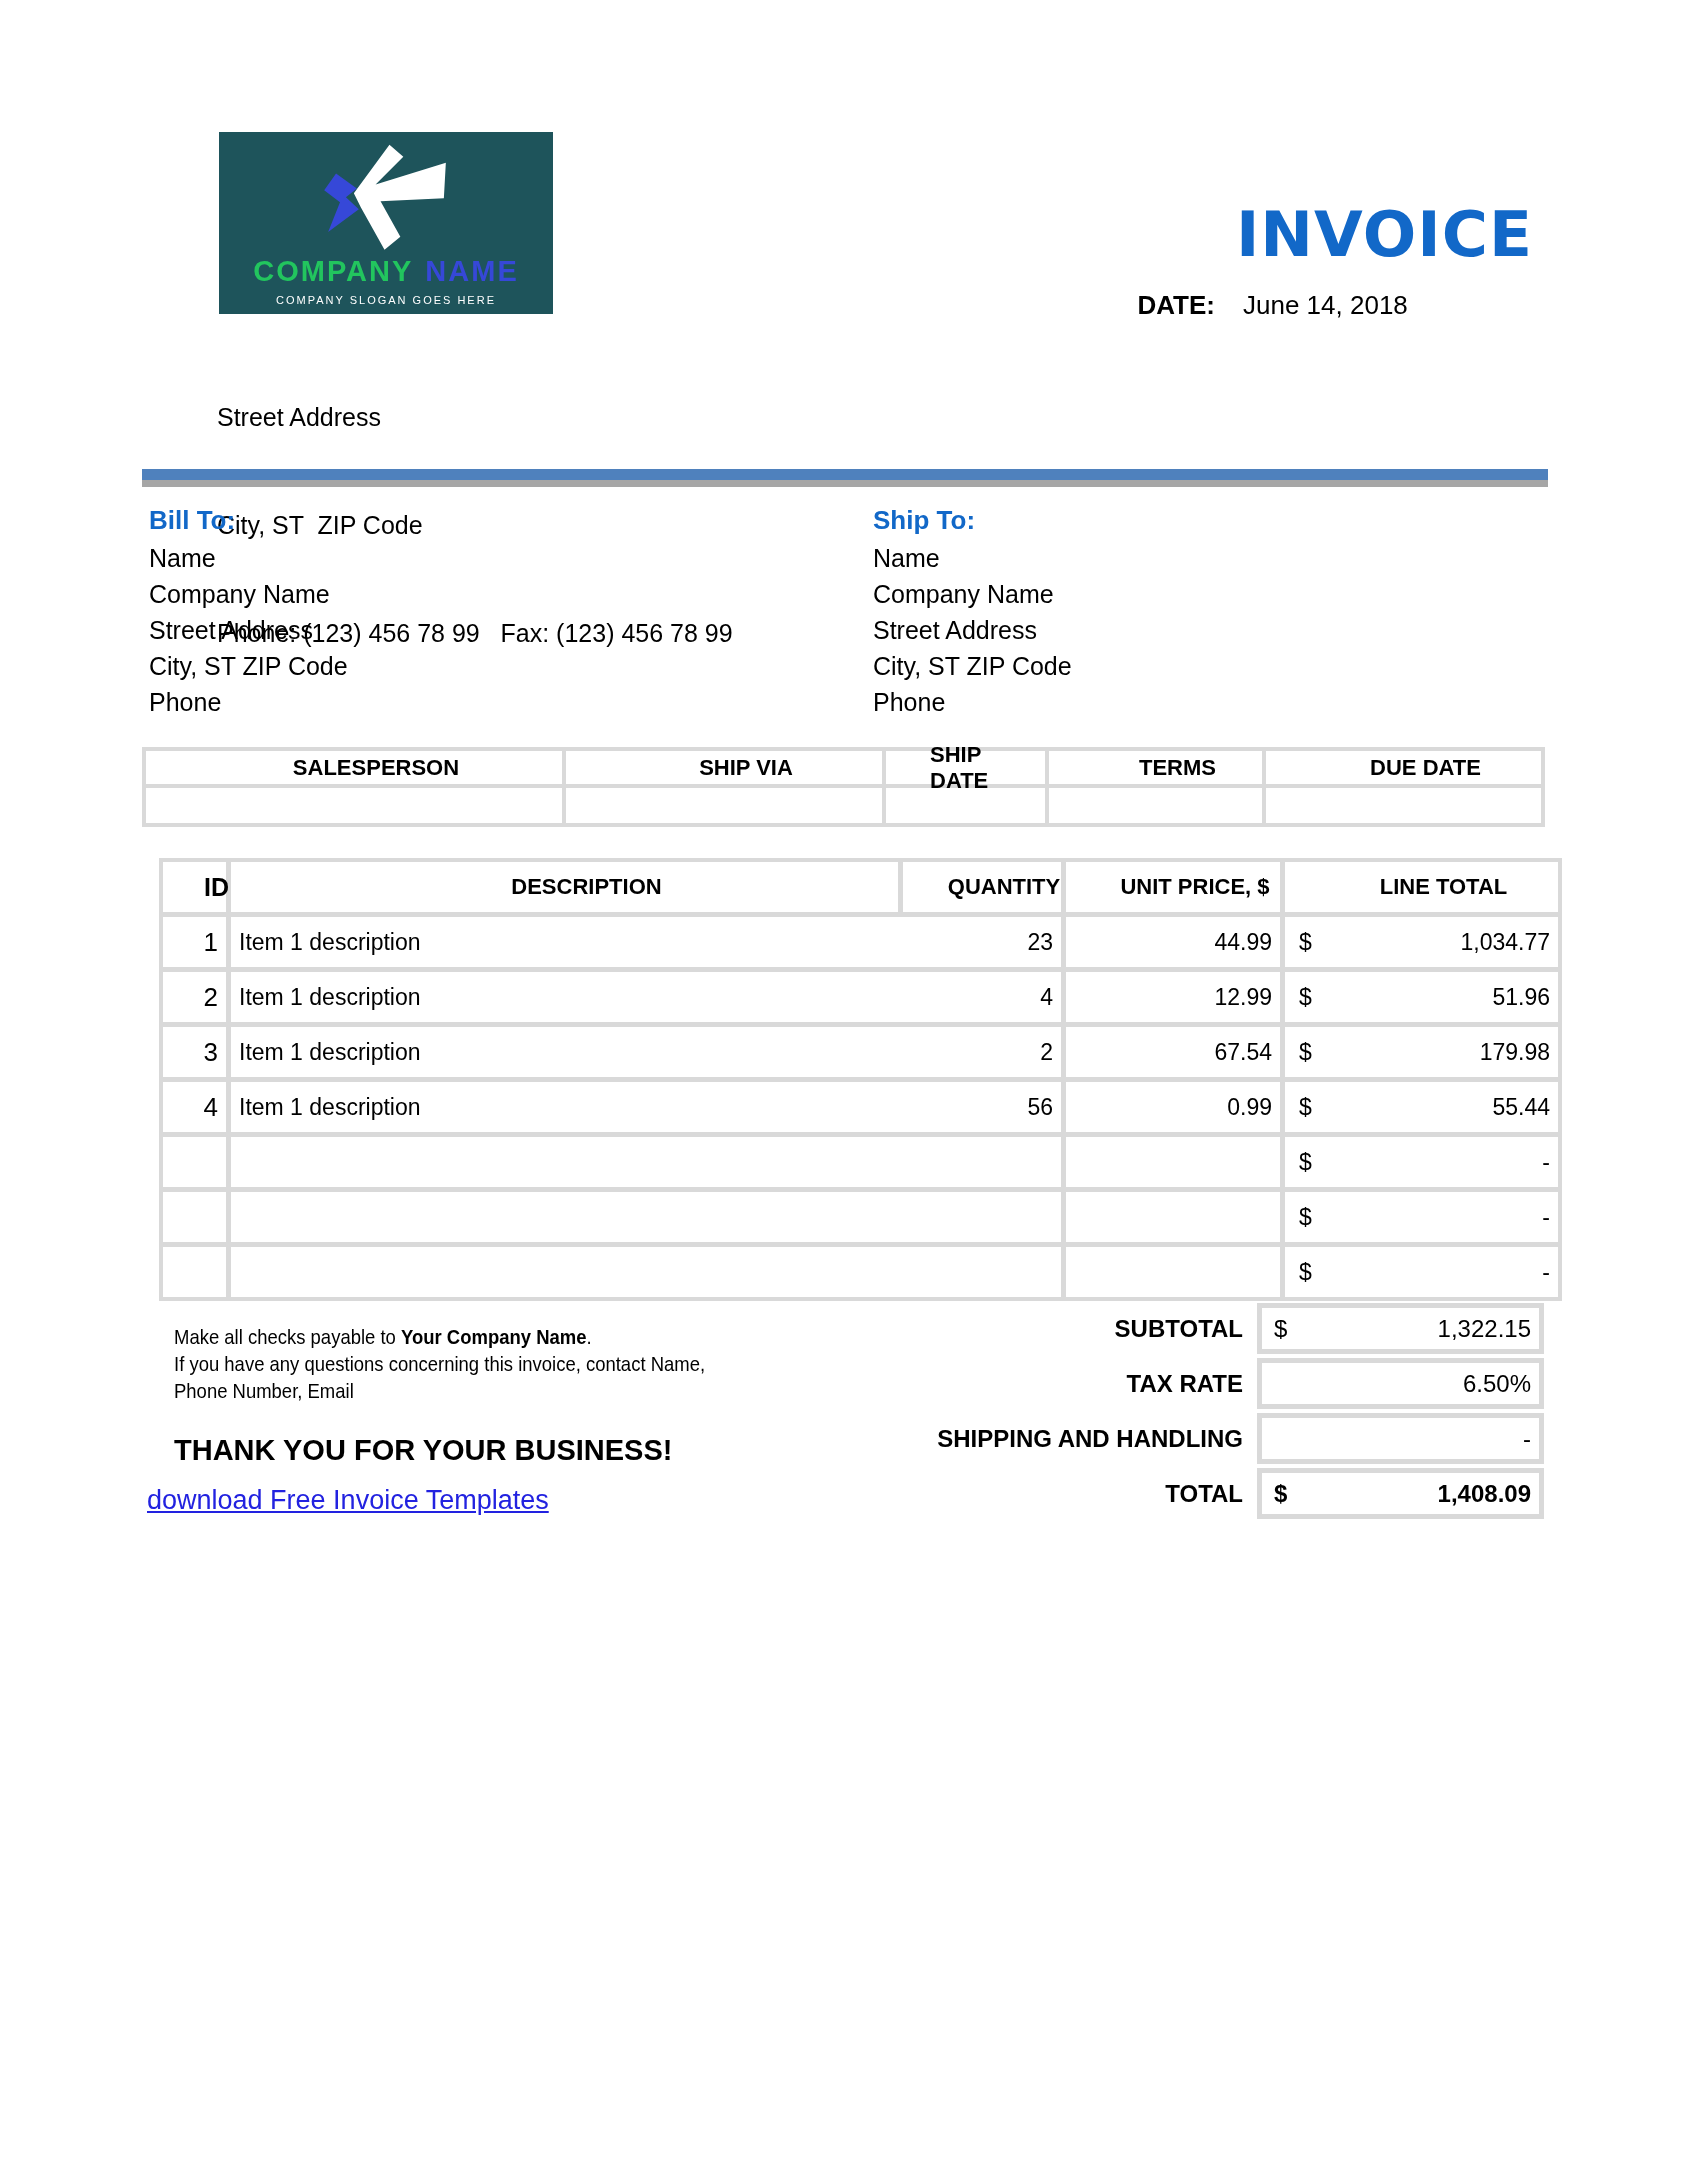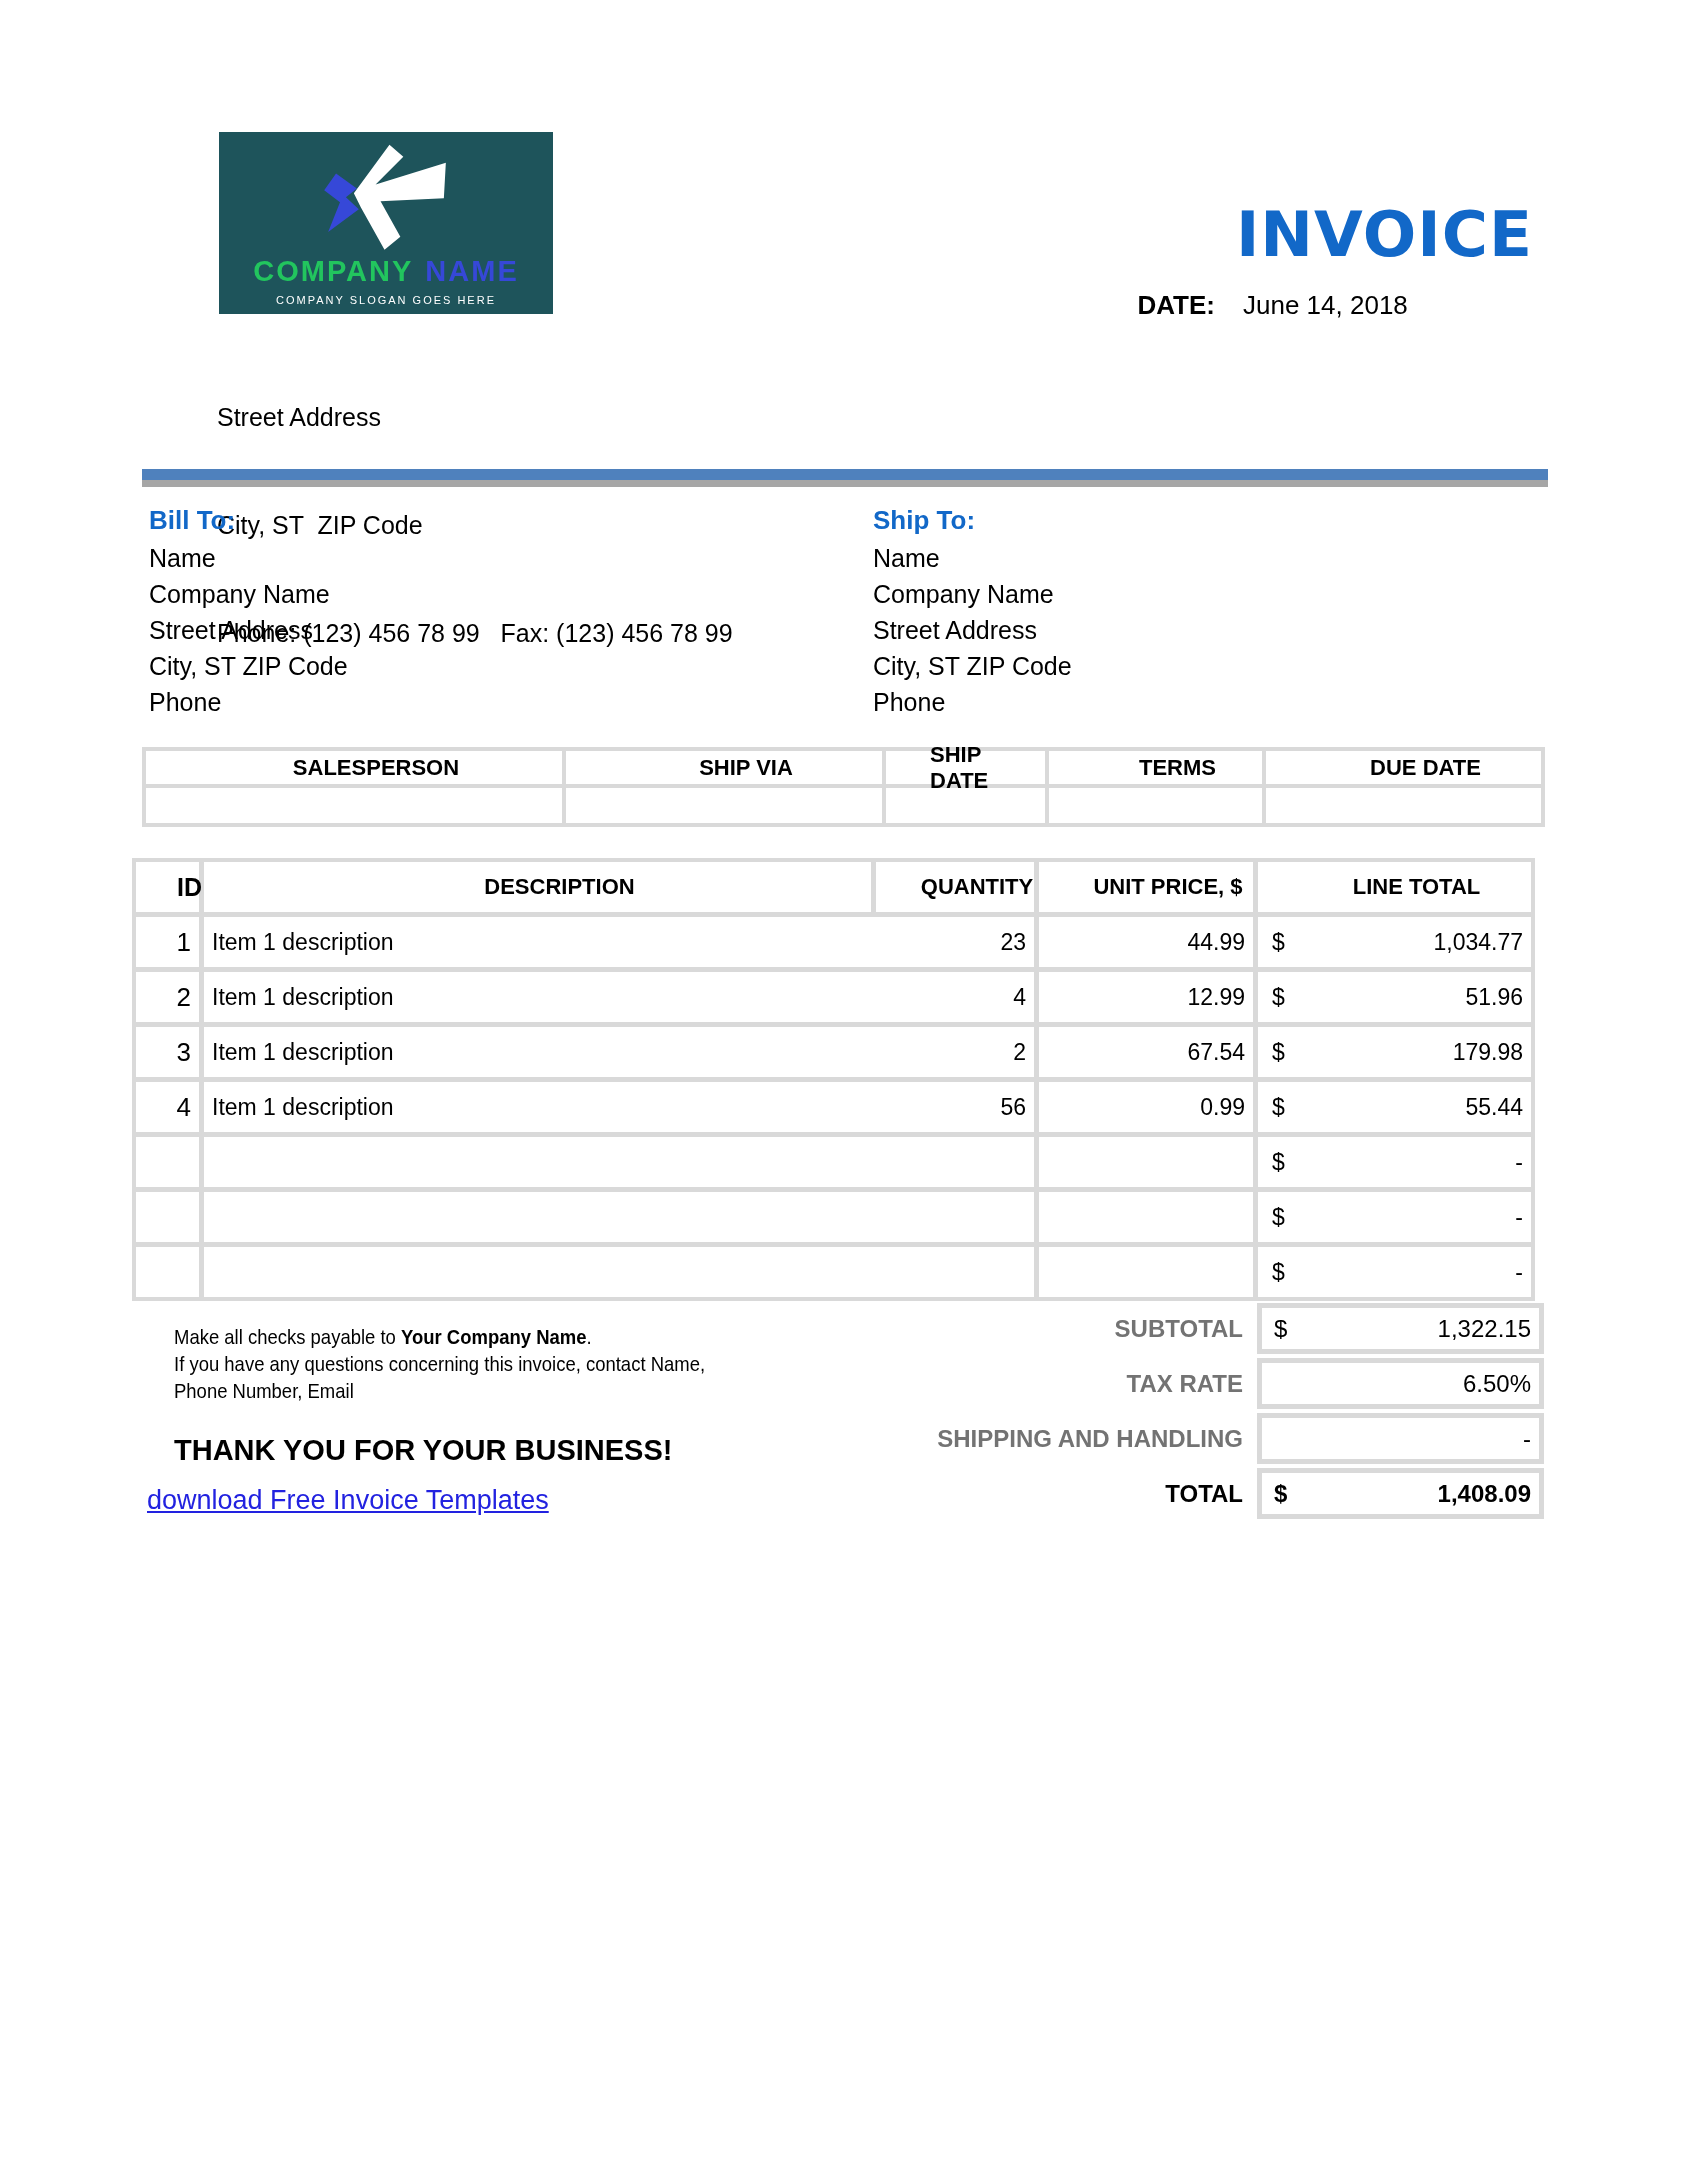--- a/index.html
+++ b/index.html
@@ -42,30 +42,30 @@
   .party-line{font-size:25px;line-height:36px;}
 
   
   .gridtable{position:absolute;background:#D9D9D9;box-sizing:border-box;padding:4px;display:grid;}
   .cell{background:#ffffff;display:flex;align-items:center;box-sizing:border-box;font-size:23px;padding-left:44px;}
   .cell.hdr{justify-content:center;font-weight:bold;font-size:22px;}
 
   .sp-table{left:142px;top:747px;width:1403px;grid-template-columns:416px 316px 159px 213px 1fr;
     grid-template-rows:33px 35px;gap:4px;}
 
-  .items-table{left:132px;top:858px;width:1403px;
+  .items-table{left:159px;top:858px;width:1403px;
     grid-template-columns:63px 667px 158px 214px 1fr;grid-auto-rows:50px;gap:5px;}
   .cell.num{justify-content:flex-end;padding-right:8px;}
   .cell.descqty{grid-column:2 / span 2;justify-content:space-between;padding:0 8px 0 8px;}
   .cell.money{justify-content:space-between;padding:0 8px 0 14px;}
 
   
   .totals{position:absolute;left:495px;top:1303px;width:1049px;}
   .totals-row{display:flex;justify-content:flex-end;align-items:center;height:51px;margin-bottom:4px;}
-  .totals-label{font-weight:bold;color:#737373;font-size:24px;padding-right:14px;}
+  .totals-label{font-weight:bold;color:#000000;font-size:24px;padding-right:14px;}
   .totals-box{width:287px;height:51px;background:#fff;border:5px solid #D9D9D9;box-sizing:border-box;
     display:flex;align-items:center;justify-content:space-between;padding:0 8px 0 12px;font-size:24px;}
   .totals-row.total .totals-label{color:#000;}
   .totals-row.total .totals-box{font-weight:bold;}
 
   
   .pay-note{position:absolute;left:174px;top:1323px;font-size:21px;line-height:27px;
     transform:scaleX(0.88);transform-origin:0 0;white-space:nowrap;}
   .pay-note b{font-weight:bold;}
   .thanks{position:absolute;left:174px;top:1434px;font-size:29px;font-weight:bold;white-space:nowrap;}

